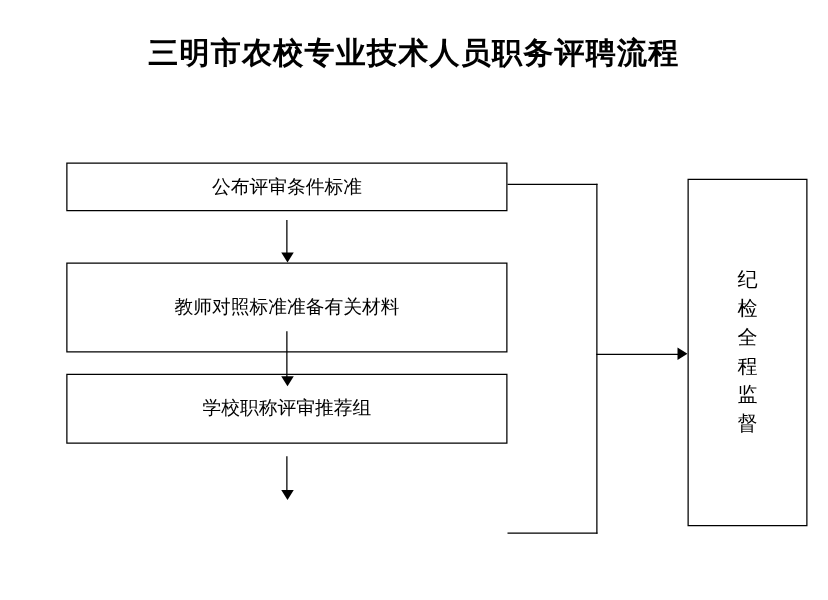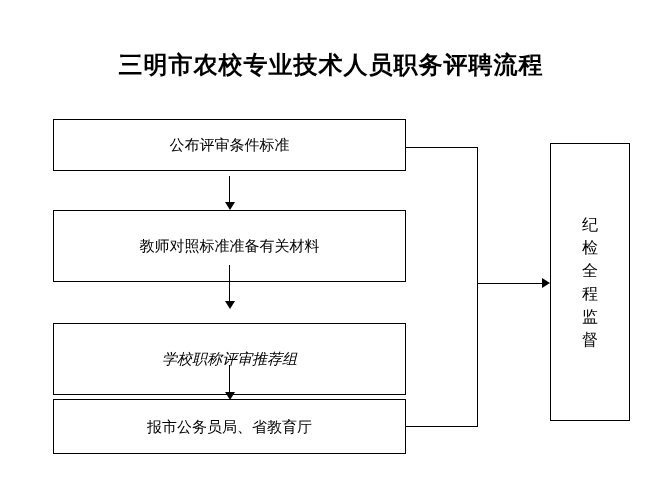--- a/index.html
+++ b/index.html
@@ -19,40 +19,39 @@
   .title {
     position: absolute;
     left: 0;
     top: 26px;
     width: 662px;
     text-align: center;
     font-size: 24px;
     font-weight: bold;
     letter-spacing: 1px;
     white-space: nowrap;
-    margin-top: 23px;
   }
   .flow-box {
     position: absolute;
     left: 53px;
     width: 353px;
     border: 1px solid #000000;
     background: #ffffff;
     box-sizing: border-box;
     display: flex;
     flex-direction: column;
     align-items: center;
     justify-content: center;
     font-size: 15px;
     line-height: 22px;
     text-align: center;
   }
-  #box1 { top: 119px; height: 52px; }
+  #box1 { top: 130px; height: 39px; }
   #box2 { top: 210px; height: 72px; }
-  #box3 { top: 323px; height: 72px; font-style: italic; }
+  #box3 { top: 299px; height: 56px; }
   #box4 { top: 399px; height: 55px; }
 
   .vline {
     position: absolute;
     width: 1px;
     background: #000000;
   }
   .hline {
     position: absolute;
     height: 1px;
@@ -85,21 +84,21 @@
     border-bottom: 5px solid transparent;
     border-left: 8px solid #000000;
     left: 542px;
     top: 278px;
   }
 
   .supervision-box {
     position: absolute;
     left: 550px;
     top: 143px;
-    width: 80px;
+    width: 96px;
     height: 278px;
     border: 1px solid #000000;
     background: #ffffff;
     box-sizing: border-box;
     display: flex;
     align-items: center;
     justify-content: center;
   }
   .vertical-text {
     width: 17px;
@@ -124,24 +123,20 @@
 
   <div id="box2" class="flow-box">
     <div>教师对照标准准备有关材料</div>
     <div></div>
   </div>
 
   <div id="box3" class="flow-box">
     <div>学校职称评审推荐组</div>
   </div>
 
-  <div id="box4" class="flow-box">
-    <div>报市公务员局、省教育厅</div>
-    <div></div>
-  </div>
 
   <div class="vline arrow-line-1"></div>
   <div class="arrowhead-down head-1"></div>
 
   <div class="vline arrow-line-2"></div>
   <div class="arrowhead-down head-2"></div>
 
   <div class="vline arrow-line-3"></div>
   <div class="arrowhead-down head-3"></div>
 

